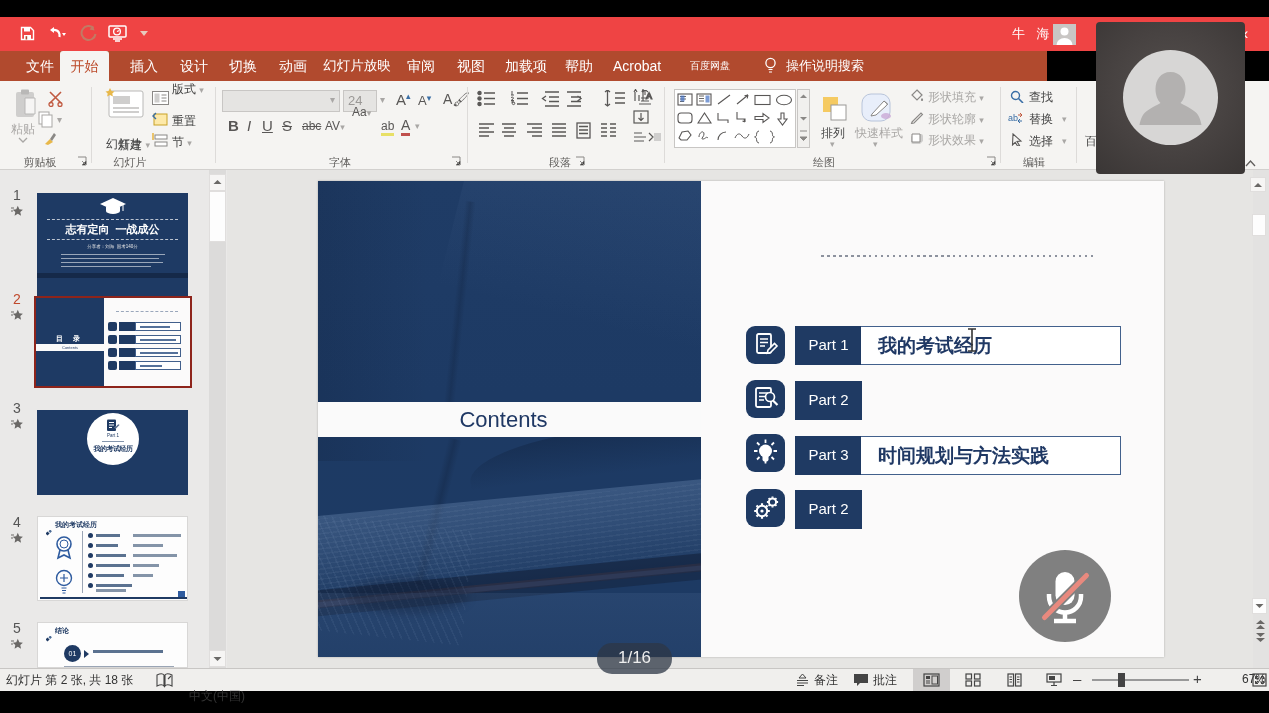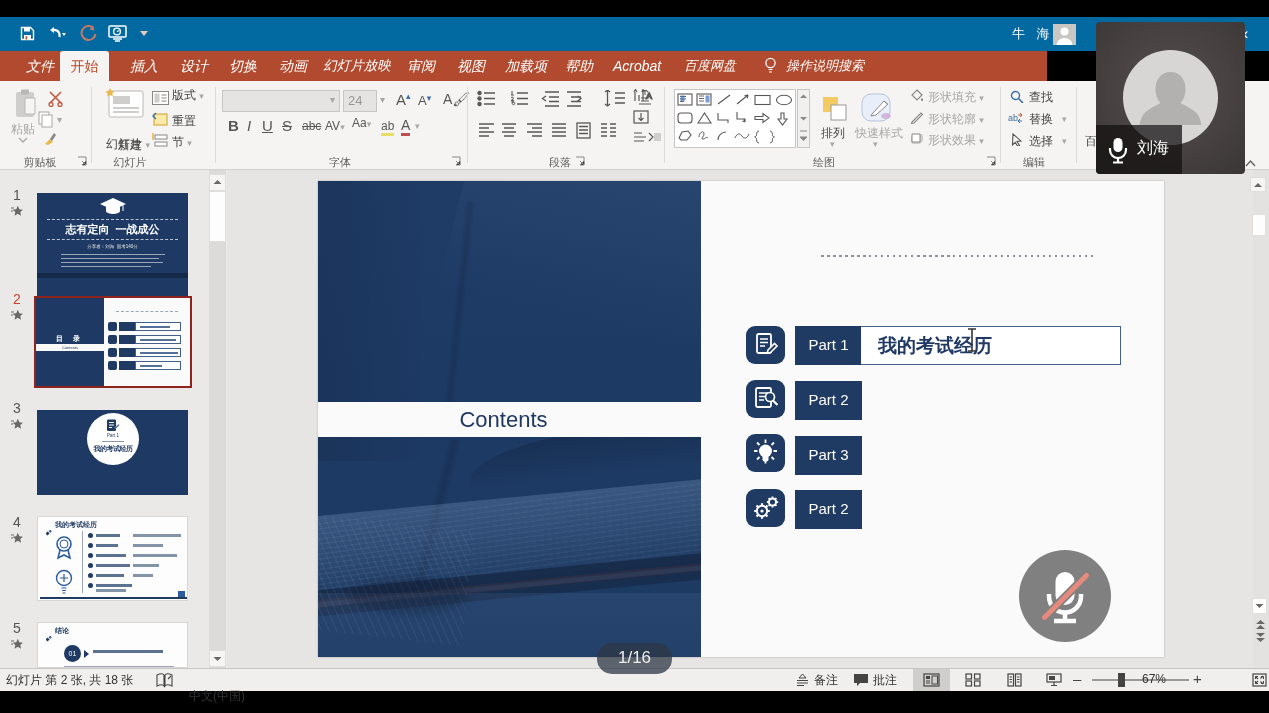--- a/index.html
+++ b/index.html
@@ -2,22 +2,22 @@
 <html><head>
 <meta charset="utf-8">
 <style>
 * { margin:0; padding:0; box-sizing:border-box; }
 html,body { width:1269px; height:713px; overflow:hidden; background:#000; }
 body { font-family:"Liberation Sans", sans-serif; }
 #screen { position:absolute; top:0; left:0; width:1269px; height:713px; background:#000; }
 .abs { position:absolute; }
 
 
-#titlebar { position:absolute; top:17px; left:0; width:1269px; height:34px; background:#0369a1; }
-#tabrow { position:absolute; top:51px; left:0; width:1047px; height:30px; background:#b14a2e;font-style:italic; }
+#titlebar { position:absolute; top:17px; left:0; width:1269px; height:34px; background:#ef4444; }
+#tabrow { position:absolute; top:51px; left:0; width:1047px; height:30px; background:#b14a2e; }
 .tab { position:absolute; top:0; height:30px; line-height:30px; color:#fff; font-size:14px; text-align:center; }
 #tab-home { position:absolute; top:51px; left:60px; width:49px; height:30px; background:#f5f4f2; border-radius:3px 3px 0 0; color:#bc4a2a; font-size:14px; line-height:30px; text-align:center; z-index:3; }
 #ptitle { position:absolute; top:17px; left:0; width:1269px; height:34px; text-align:center; line-height:34px; color:#fff; font-size:13px; }
 
 
 #ribbon { position:absolute; top:81px; left:0; width:1269px; height:89px; background:#f5f4f2; border-bottom:1px solid #d2d0ce; }
 .gsep { position:absolute; top:6px; width:1px; height:76px; background:#dddbd9; }
 .glabel { position:absolute; top:74px; font-size:11px; color:#605e5c; text-align:center; }
 .rtxt { font-size:12px; color:#444; }
 .dim { color:#a9a7a5; }
@@ -96,21 +96,21 @@
     <div class="tab" style="left:121px;width:46px">插入</div>
     <div class="tab" style="left:171px;width:46px">设计</div>
     <div class="tab" style="left:220px;width:46px">切换</div>
     <div class="tab" style="left:270px;width:46px">动画</div>
     <div class="tab" style="left:314px;width:86px;font-size:13.5px">幻灯片放映</div>
     <div class="tab" style="left:398px;width:46px">审阅</div>
     <div class="tab" style="left:448px;width:46px">视图</div>
     <div class="tab" style="left:496px;width:60px">加载项</div>
     <div class="tab" style="left:556px;width:46px">帮助</div>
     <div class="tab" style="left:608px;width:58px">Acrobat</div>
-    <div class="tab" style="left:676px;width:68px;font-size:13px">百度网盘</div>
+    <div class="tab" style="left:676px;width:68px;font-size:10px">百度网盘</div>
     <svg class="abs" style="left:764px;top:6px" width="13" height="18" viewBox="0 0 13 18">
         <circle cx="6.5" cy="6" r="4.6" fill="none" stroke="#fff" stroke-width="1.3"></circle>
         <path d="M4.5 12.5 h4 M5 15 h3" stroke="#fff" stroke-width="1.2"></path>
       </svg>
     <div class="tab" style="left:786px;width:78px;font-size:13px">操作说明搜索</div>
   </div>
   <div id="tab-home">开始</div>
   <div id="ribbon">
 
     <svg class="abs" style="left:14px;top:8px" width="25" height="30" viewBox="0 0 25 30">
@@ -149,21 +149,21 @@
         <path d="M9 20 h26 M9 24 h26" stroke="#cfcecd" stroke-width="2"></path>
         <path d="M6 0 l1.5 3 l3 .5 l-2.2 2 l.6 3 l-2.9 -1.6 l-2.9 1.6 l.6 -3 l-2.2 -2 l3 -.5 z" fill="#e8b84a"></path>
       </svg>
     <div class="abs rtxt" style="left:110px;top:56px;width:40px;text-align:center">新建</div>
     <div class="abs rtxt" style="left:98px;top:55px;width:60px;text-align:center">幻灯片 <span class="dim" style="font-size:9px">▾</span></div>
     <svg class="abs" style="left:152px;top:10px" width="17" height="14" viewBox="0 0 17 14">
         <rect x="0.5" y="0.5" width="16" height="13" fill="#fff" stroke="#8a8886"></rect>
         <rect x="2.5" y="2.5" width="5" height="9" fill="#cfcecd"></rect>
         <path d="M9.5 4 h5 M9.5 7 h5 M9.5 10 h5" stroke="#8a8886"></path>
       </svg>
-    <div class="abs rtxt" style="left:172px;top:6px">版式 <span class="dim" style="font-size:9px">▾</span></div>
+    <div class="abs rtxt" style="left:172px;top:0">版式 <span class="dim" style="font-size:9px">▾</span></div>
     <svg class="abs" style="left:152px;top:31px" width="17" height="15" viewBox="0 0 17 15">
         <rect x="2" y="2" width="13" height="11" fill="#fde9a9" stroke="#c9a227"></rect>
         <path d="M4 1 l-3 3 l3 3" fill="none" stroke="#3a6ea5" stroke-width="1.4"></path>
       </svg>
     <div class="abs rtxt" style="left:172px;top:32px">重置</div>
     <svg class="abs" style="left:152px;top:52px" width="17" height="15" viewBox="0 0 17 15">
         <rect x="3" y="2" width="12" height="4" fill="#fff" stroke="#8a8886"></rect>
         <rect x="3" y="9" width="12" height="4" fill="#fff" stroke="#8a8886"></rect>
         <path d="M1 0 l0 7" stroke="#e8b84a" stroke-width="1.6"></path>
       </svg>
@@ -177,21 +177,21 @@
     <div class="abs dim" style="left:380px;top:13px;font-size:10px">▾</div>
     <div class="abs" style="left:396px;top:10px;font-size:15px;color:#595756">A<span style="font-size:9px;vertical-align:top;color:#3a6ea5">▴</span></div>
     <div class="abs" style="left:418px;top:12px;font-size:13px;color:#595756">A<span style="font-size:9px;vertical-align:top;color:#3a6ea5">▾</span></div>
     <div class="abs" style="left:443px;top:10px;font-size:14px;color:#595756">A🖌</div>
     <div class="abs" style="left:228px;top:36px;font-size:15px;color:#595756;font-weight:bold">B</div>
     <div class="abs" style="left:247px;top:36px;font-size:15px;color:#595756;font-style:italic">I</div>
     <div class="abs" style="left:262px;top:36px;font-size:15px;color:#595756;text-decoration:underline">U</div>
     <div class="abs" style="left:282px;top:36px;font-size:15px;color:#595756;text-decoration:line-through">S</div>
     <div class="abs" style="left:302px;top:38px;font-size:12px;color:#595756;text-decoration:line-through">abc</div>
     <div class="abs" style="left:325px;top:38px;font-size:12px;color:#595756">AV<span class="dim" style="font-size:9px">▾</span></div>
-    <div class="abs" style="left:352px;top:35px;font-size:12px;color:#595756">Aa<span class="dim" style="font-size:9px">▾</span></div>
+    <div class="abs" style="left:352px;top:24px;font-size:12px;color:#595756">Aa<span class="dim" style="font-size:9px">▾</span></div>
     <div class="abs" style="left:381px;top:38px;font-size:12px;color:#595756;border-bottom:3px solid #e8e066">ab</div>
     <div class="abs" style="left:401px;top:36px;font-size:14px;color:#595756;border-bottom:3px solid #c0504d">A</div>
     <div class="abs dim" style="left:415px;top:40px;font-size:9px">▾</div>
     <div class="glabel" style="left:320px;width:40px">字体</div>
     <svg class="abs" style="left:451px;top:75px" width="10" height="10" viewBox="0 0 10 10">
         <path d="M1 1 h8 v8" fill="none" stroke="#8a8886" stroke-width="1"></path>
         <path d="M5 5 l4 4 M9 5 v4 h-4" stroke="#8a8886" stroke-width="1"></path>
       </svg>
     <div class="gsep" style="left:467px"></div>
 
@@ -522,20 +522,21 @@
                 <g stroke-width="1.9">
                   <path d="M26.5 8.8 v-1.4 M26.5 17.2 v1.4 M22.3 13 h-1.4 M30.7 13 h1.4 M23.6 10.1 l-1 -1 M29.4 10.1 l1 -1 M23.6 15.9 l-1 1 M29.4 15.9 l1 1"></path>
                 </g>
               </g>
             </svg></div>
         <div class="partbox" style="top:145px;line-height:38px">Part 1</div>
         <div class="partbox" style="top:200px;line-height:38px">Part 2</div>
         <div class="partbox" style="top:255px;line-height:38px">Part 3</div>
         <div class="partbox" style="top:309px;line-height:38px">Part 2</div>
         <div class="whitebox" style="top:145px">我的考试经历</div>
+        <div class="whitebox" style="top:255px">时间规划与方法实践</div>
         <div class="abs" style="left:503px;top:74px;width:275px;height:2px;background:repeating-linear-gradient(90deg,#8d929e 0 2.5px,rgba(0,0,0,0) 2.5px 6px)"></div>
         <svg class="abs" style="left:648px;top:147px" width="12" height="24" viewBox="0 0 12 24">
             <path d="M2 1 h8 M2 23 h8 M6 1 v22" stroke="#333" stroke-width="1.6" fill="none"></path>
           </svg>
       </div>
     </div>
     <div id="vscroll">
       <div class="abs" style="left:-3px;top:7px;width:16px;height:15px;background:#f6f5f4;border:1px solid #e0dedd"><svg width="14" height="13" viewBox="0 0 14 13">
             <path d="M3 8 L7 4 L11 8 Z" fill="#6a6866"></path>
           </svg></div>
@@ -595,40 +596,32 @@
         <g fill="none" stroke="#444" stroke-width="1.2">
           <rect x="1" y="1" width="14" height="8"></rect>
           <path d="M8 9 v3 M5 12.5 h6"></path>
         </g>
         <rect x="3" y="3" width="6" height="4" fill="#444"></rect>
       </svg>
     <div class="abs" style="left:1073px;top:1px;font-size:15px;color:#444">–</div>
     <div class="abs" style="left:1092px;top:10px;width:97px;height:2px;background:#999"></div>
     <div class="abs" style="left:1118px;top:4px;width:7px;height:14px;background:#444"></div>
     <div class="abs" style="left:1193px;top:1px;font-size:15px;color:#444">+</div>
-    <div class="abs" style="left:1142px;top:3px">67%</div>
+    <div class="abs" style="left:1242px;top:3px">67%</div>
     <svg class="abs" style="left:1252px;top:4px" width="15" height="14" viewBox="0 0 15 14">
         <rect x="1" y="1" width="13" height="12" fill="none" stroke="#444" stroke-width="1.2"></rect>
         <path d="M3.5 3.5 l2.5 2.5 m2.5 2.5 l2.5 2.5 M3.5 10.5 l2.5 -2.5 m2.5 -2.5 l2.5 -2.5" stroke="#444" stroke-width="1.1"></path>
         <path d="M3.5 3.5 h2.5 M3.5 3.5 v2.5 M11.5 3.5 h-2.5 M11.5 3.5 v2.5 M3.5 10.5 h2.5 M3.5 10.5 v-2.5 M11.5 10.5 h-2.5 M11.5 10.5 v-2.5" stroke="#444" stroke-width="1"></path>
       </svg>
   </div>
   <div id="webcam">
     <div class="abs" style="left:27px;top:28px;width:95px;height:95px;border-radius:50%;background:#d7d6d5;overflow:hidden">
       <svg width="95" height="95" viewBox="0 0 95 95">
           <path d="M47.5 22 c-10 0 -15 8 -15 17 c0 6 2 11 5 14 c-2.5 1.5 -12 6 -16 10 c-4 4.5 -5 12 -5 12 l62 0 c0 0 -1 -7.5 -5 -12 c-4 -4 -13.5 -8.5 -16 -10 c3 -3 5 -8 5 -14 c0 -9 -5 -17 -15 -17 z" fill="#b3b1b0"></path>
         </svg>
-    </div>
-    <div id="wc-name">
-      <svg class="abs" style="left:9px;top:11px" width="26" height="28" viewBox="0 0 26 28">
-          <rect x="8.5" y="2" width="9" height="14" rx="4.5" fill="#fff"></rect>
-          <path d="M5 12 v2 a8 8 0 0 0 16 0 v-2" fill="none" stroke="#fff" stroke-width="2.2"></path>
-          <path d="M13 22 v4 M8 26.5 h10" stroke="#fff" stroke-width="2.2"></path>
-        </svg>
-      <div class="abs" style="left:41px;top:13px">刘海</div>
     </div>
   </div>
   <div id="mutebtn">
     <svg width="92" height="92" viewBox="0 0 92 92">
       <rect x="36.5" y="22" width="19" height="33" rx="9.5" fill="#fff"></rect>
       <path d="M30 44 v2.5 a16 16 0 0 0 32 0 v-2.5" fill="none" stroke="#fff" stroke-width="4.5"></path>
       <path d="M46 62.5 v6.5" stroke="#fff" stroke-width="4.5"></path>
       <path d="M35 71 h22" stroke="#fff" stroke-width="4.5"></path>
       <path d="M25.5 67.5 L67.5 25.5" stroke="#808080" stroke-width="8.5"></path>
       <path d="M25.5 67.5 L67.5 25.5" stroke="#e8897e" stroke-width="5" stroke-linecap="round"></path>

